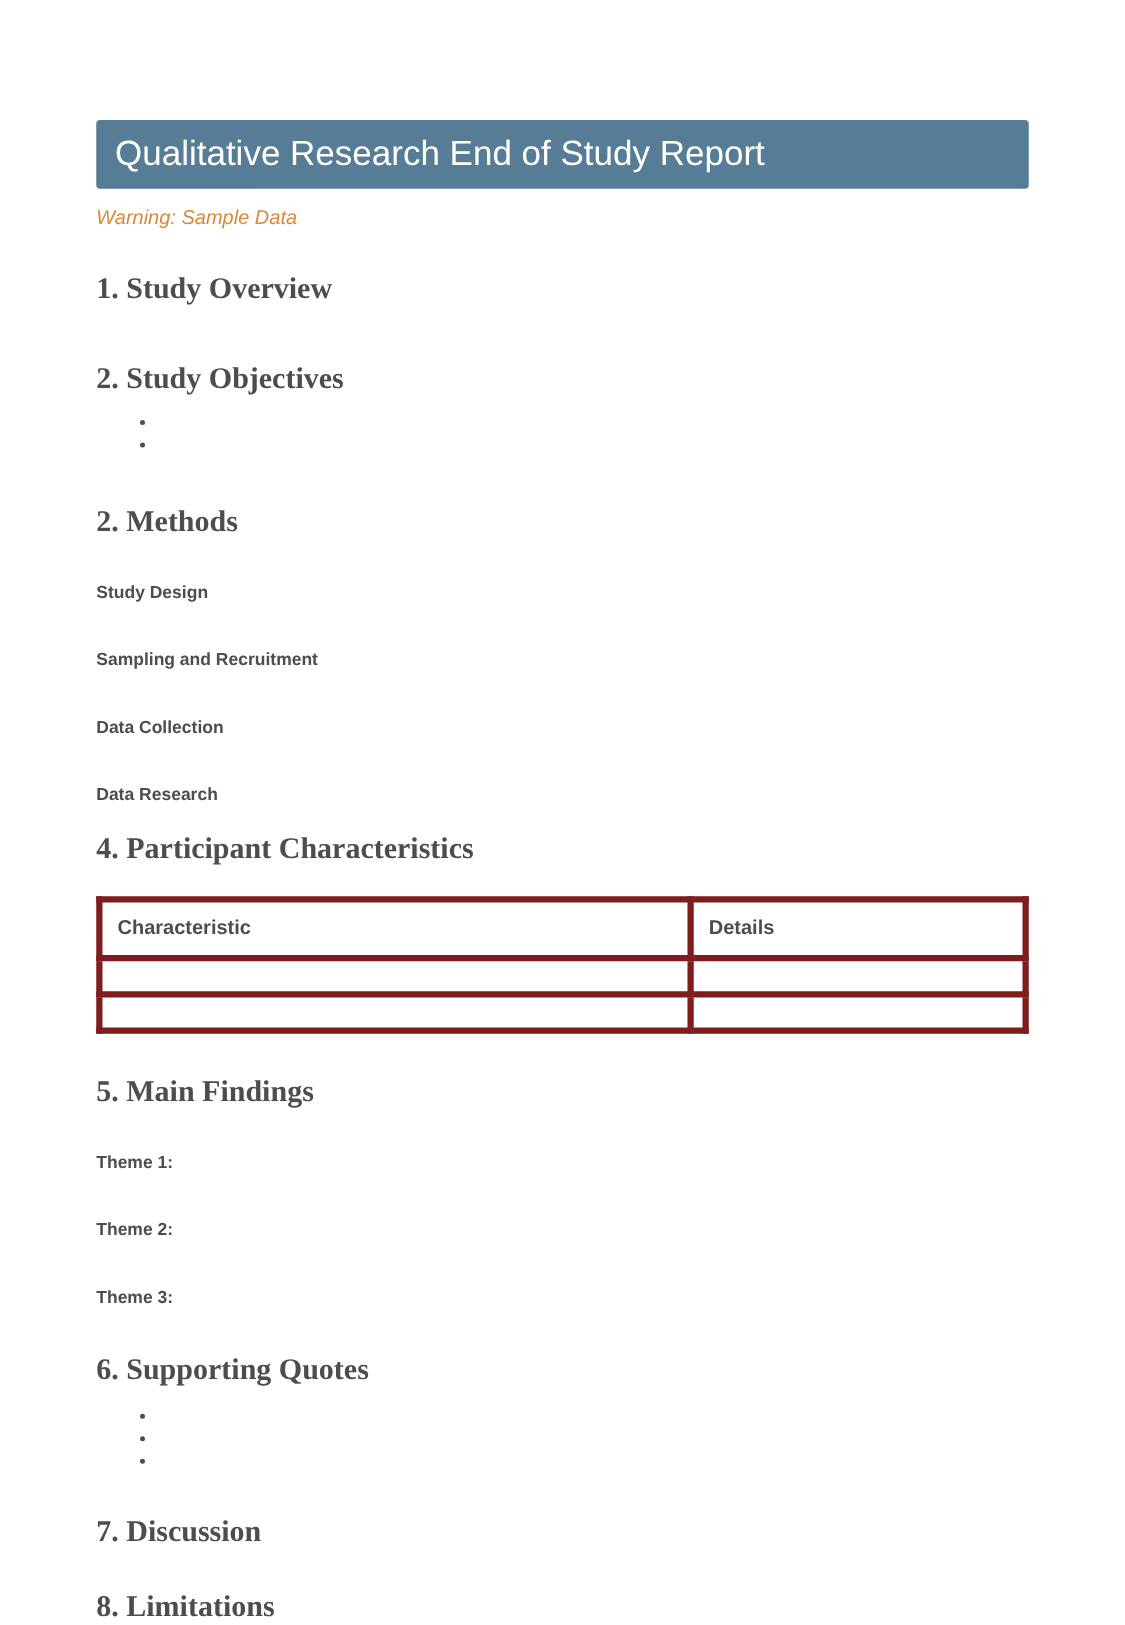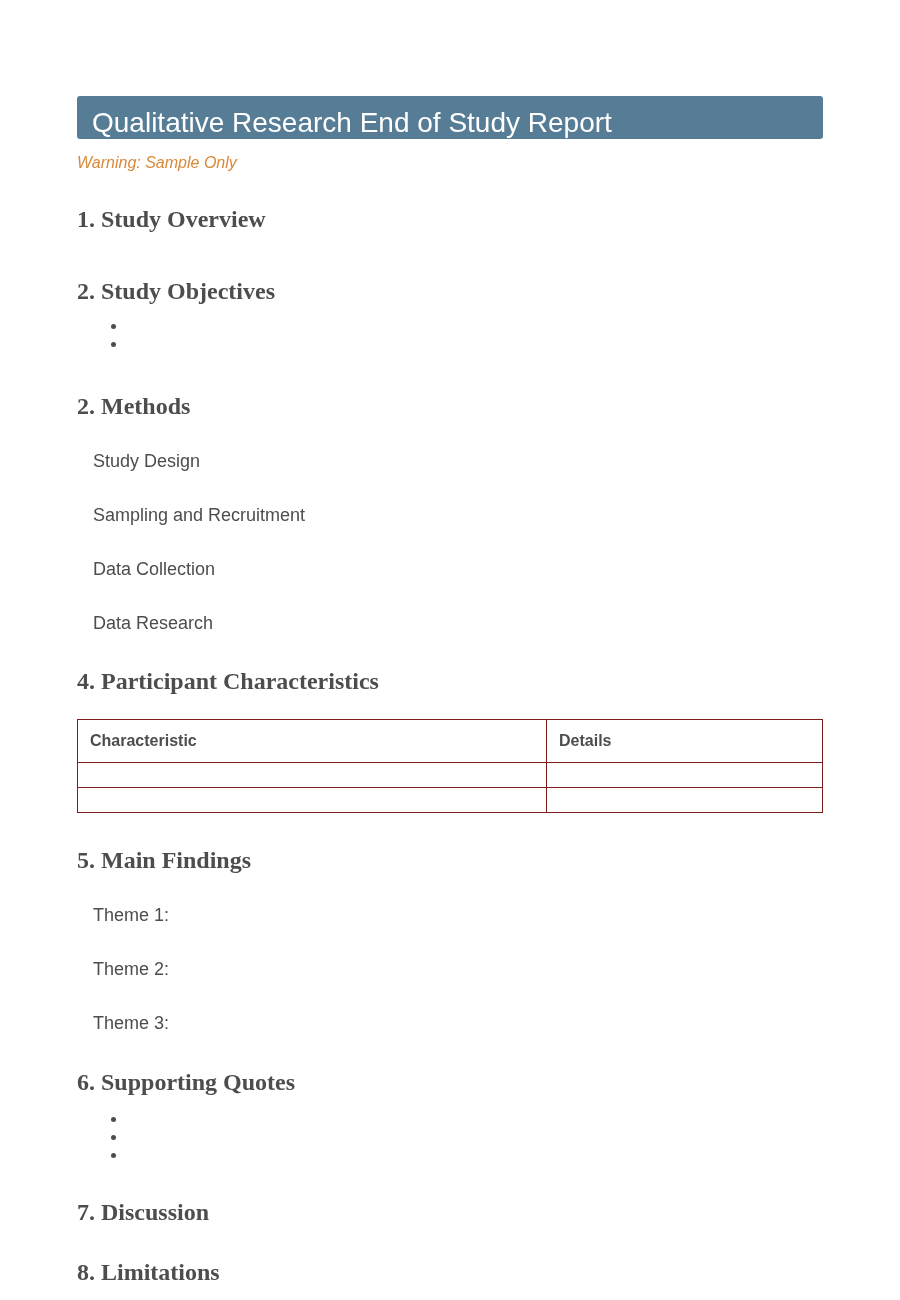--- a/index.html
+++ b/index.html
@@ -4,70 +4,70 @@
   <style>
     html, body { margin: 0; padding: 0; background: #ffffff; }
     body {
       width: 900px; height: 1300px; overflow: hidden;
       font-family: "Liberation Sans", sans-serif;
       color: #4d4d4d;
     }
     .page { position: relative; margin-left: 77px; width: 746px; padding-top: 96px; }
     .title-bar {
       background: #577d96; border-radius: 3px;
-      height: 43px; box-sizing: border-box; padding: 10px 15px 0 15px;
+      height: 55px; box-sizing: border-box; padding: 10px 15px 0 15px;
     }
     .title-bar h1 {
       margin: 0; color: #ffffff; font-weight: normal; font-size: 28px; line-height: 34px;
     }
     .warning {
       color: #d8893a; font-style: italic; font-size: 16px;
       margin-top: 15px; line-height: 18px;
     }
     h2 {
       margin: 0; font-size: 24px; font-weight: bold; color: #4d4d4d; line-height: 28px; font-family: Liberation Serif, serif;
     }
     h3 {
-      margin: 16px; font-size: 18px; font-weight: normal; color: #4d4d4d; line-height: 22px;
+      margin: 0; font-size: 14px; font-weight: bold; color: #4d4d4d; line-height: 22px;
     }
     ul.bullets {
       margin: 0; padding: 0 0 0 50px; list-style: disc;
     }
     ul.bullets li { height: 18px; line-height: 18px; font-size: 16px; color: #4d4d4d; }
     table.chars {
       border-collapse: collapse; width: 746px; font-size: 16px;
     }
-    table.chars th, table.chars td { border: 1px solid #7f1d1d; text-align: left; }
+    table.chars th, table.chars td { border: 5px solid #7f1d1d; text-align: left; }
     table.chars th { height: 42px; padding: 0 12px; font-weight: bold; color: #4d4d4d; font-size: 16px; }
     table.chars td { height: 24px; padding: 0 12px; }
   </style>
 </head>
 <body>
 
 <div class="page">
   <div class="title-bar">
     <h1>Qualitative Research End of Study Report</h1>
   </div>
-  <div class="warning">Warning: Sample Only</div>
+  <div class="warning">Warning: Sample Data</div>
 
   <h2 style="margin-top:33px">1. Study Overview</h2>
 
   <h2 style="margin-top:44px">2. Study Objectives</h2>
   <ul class="bullets" style="margin-top:12px">
     <li></li>
     <li></li>
   </ul>
 
   <h2 style="margin-top:39px">2. Methods</h2>
   <h3 style="margin-top:30px">Study Design</h3>
   <h3 style="margin-top:32px">Sampling and Recruitment</h3>
   <h3 style="margin-top:32px">Data Collection</h3>
   <h3 style="margin-top:32px">Data Research</h3>
 
-  <h2 style="margin-top:33px">4. Participant Characteristics</h2>
+  <h2 style="margin-top:19px">4. Participant Characteristics</h2>
   <table class="chars" style="margin-top:24px">
     <tbody>
         <tr>
       <th style="width:444px">Characteristic</th>
       <th>Details</th>
     </tr>
     <tr>
       <td></td>
       <td></td>
     </tr>

